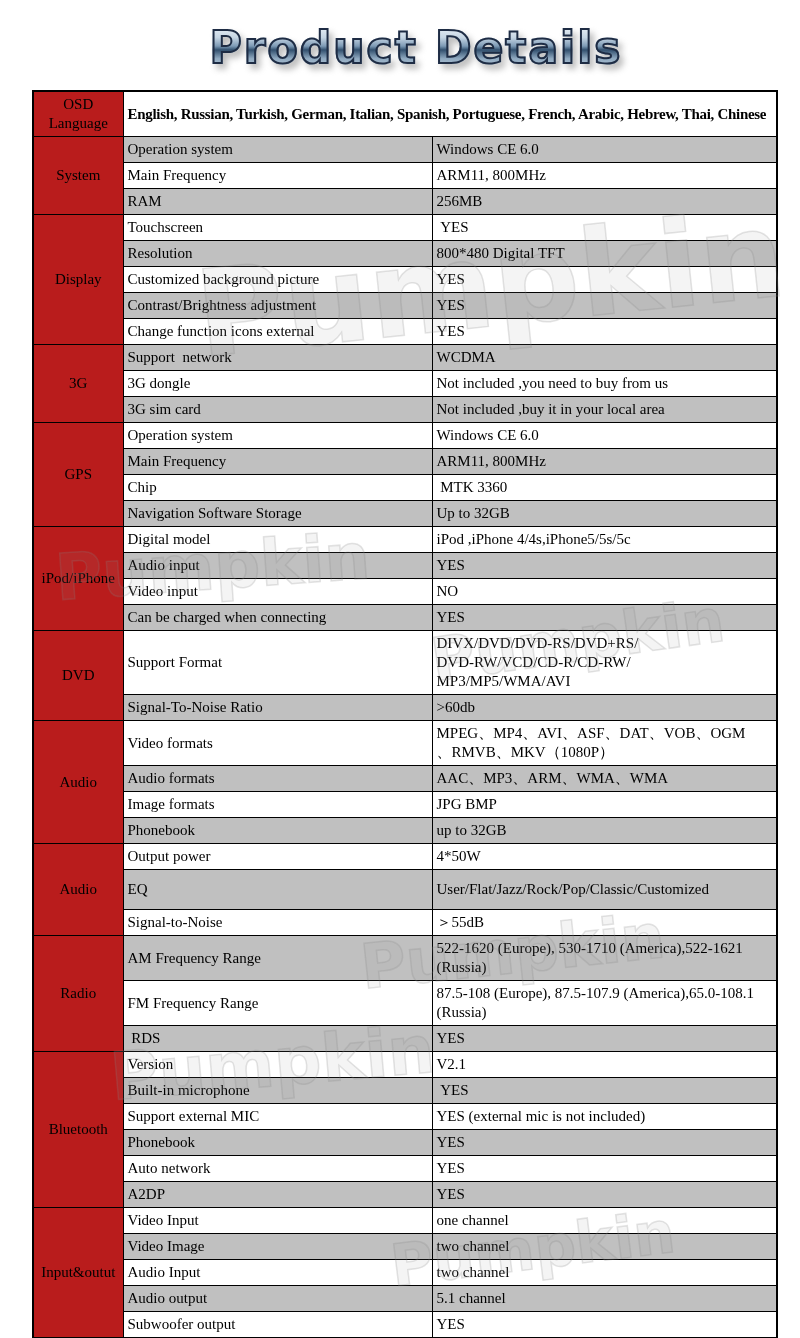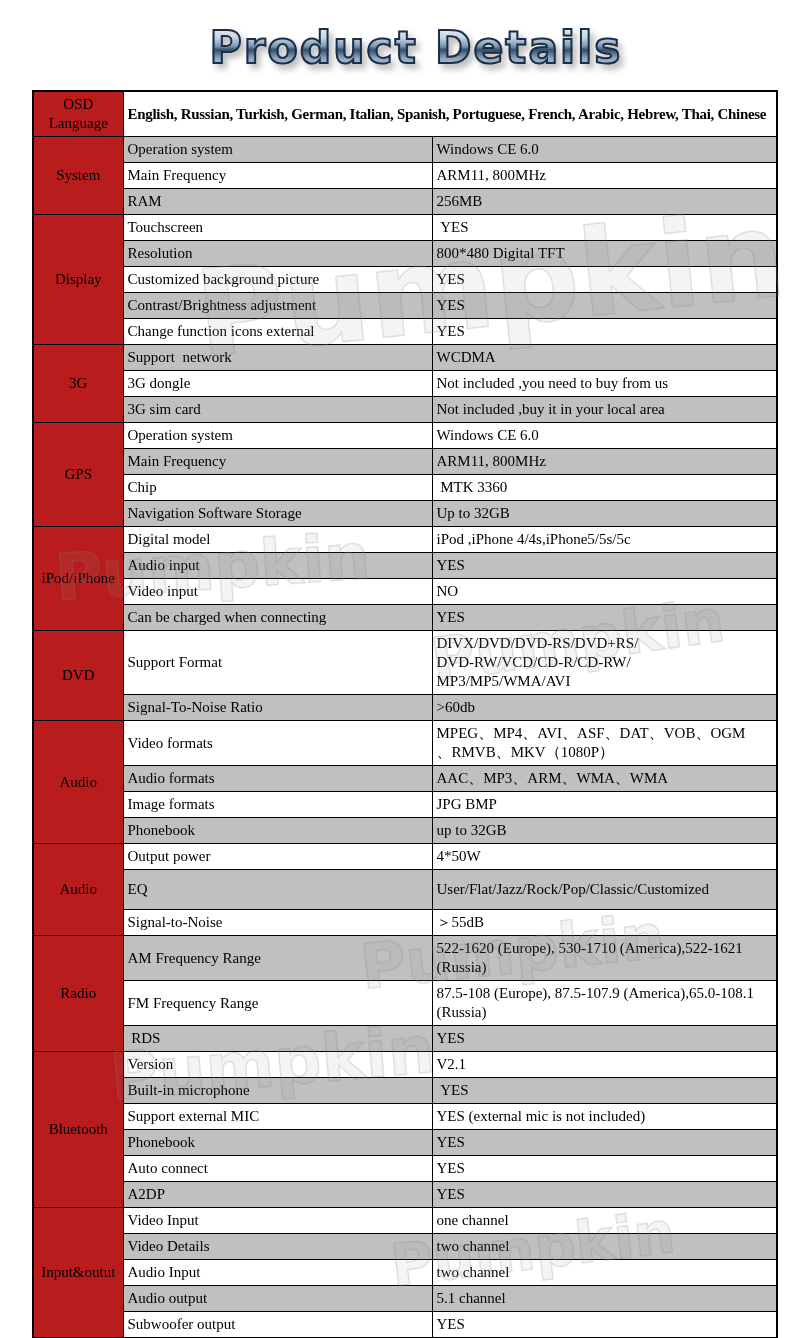--- a/index.html
+++ b/index.html
@@ -217,34 +217,34 @@
       </tr>
       <tr>
         <td class="lbl">Support external MIC</td>
         <td class="val">YES (external mic is not included)</td>
       </tr>
       <tr class="shade">
         <td class="lbl">Phonebook</td>
         <td class="val">YES</td>
       </tr>
       <tr>
-        <td class="lbl">Auto connect</td>
+        <td class="lbl">Auto network</td>
         <td class="val">YES</td>
       </tr>
       <tr class="shade">
         <td class="lbl">A2DP</td>
         <td class="val">YES</td>
       </tr>
       <tr>
         <td rowspan="5" class="cat">Input&amp;outut</td>
         <td class="lbl">Video Input</td>
         <td class="val">one channel</td>
       </tr>
       <tr class="shade">
-        <td class="lbl">Video Details</td>
+        <td class="lbl">Video Image</td>
         <td class="val">two channel</td>
       </tr>
       <tr>
         <td class="lbl">Audio Input</td>
         <td class="val">two channel</td>
       </tr>
       <tr class="shade">
         <td class="lbl">Audio output</td>
         <td class="val">5.1 channel</td>
       </tr>

